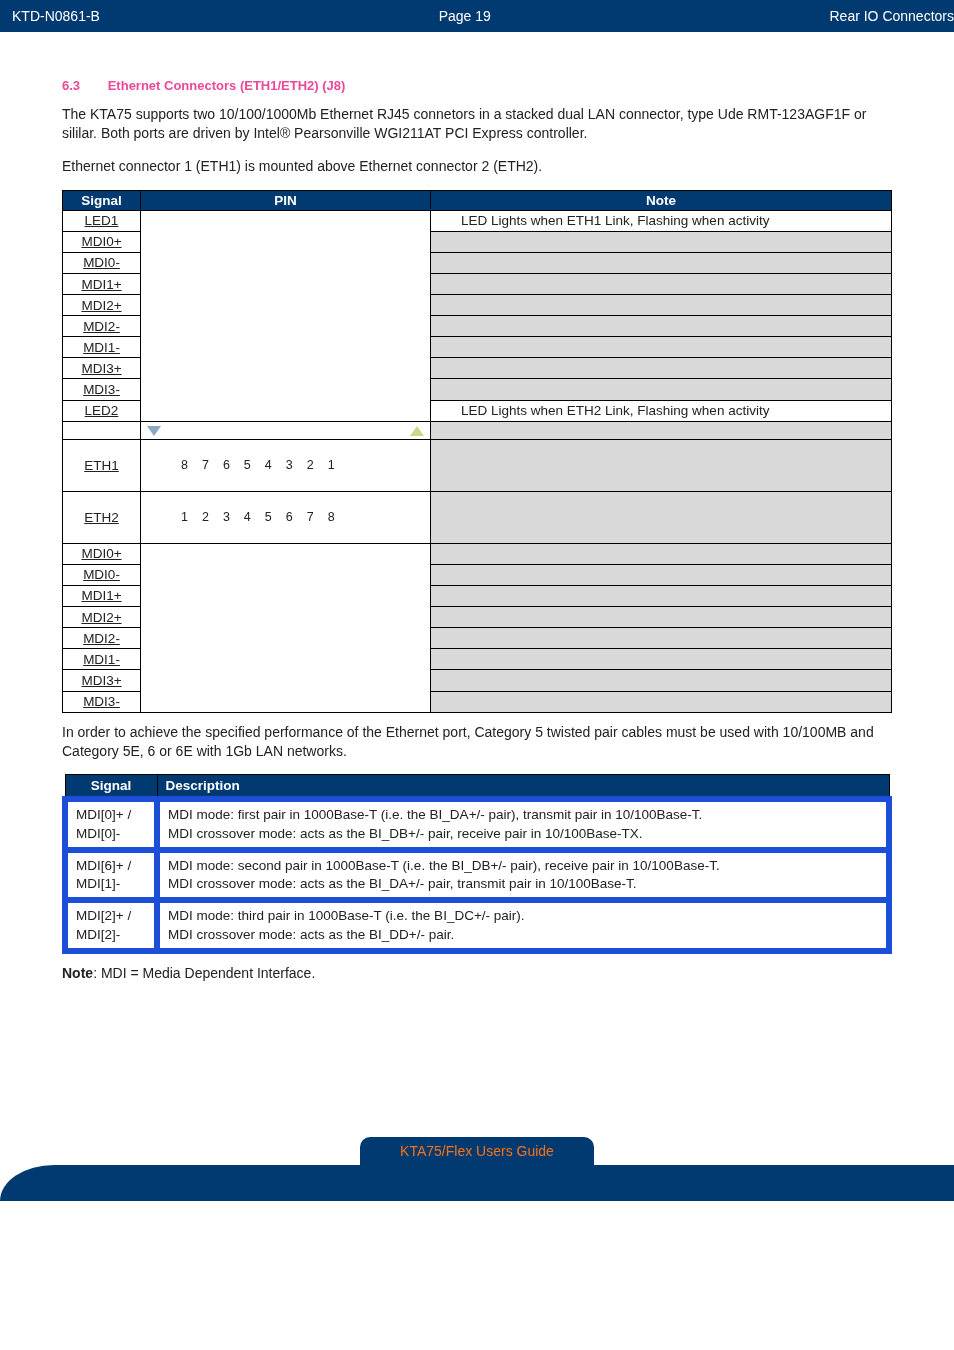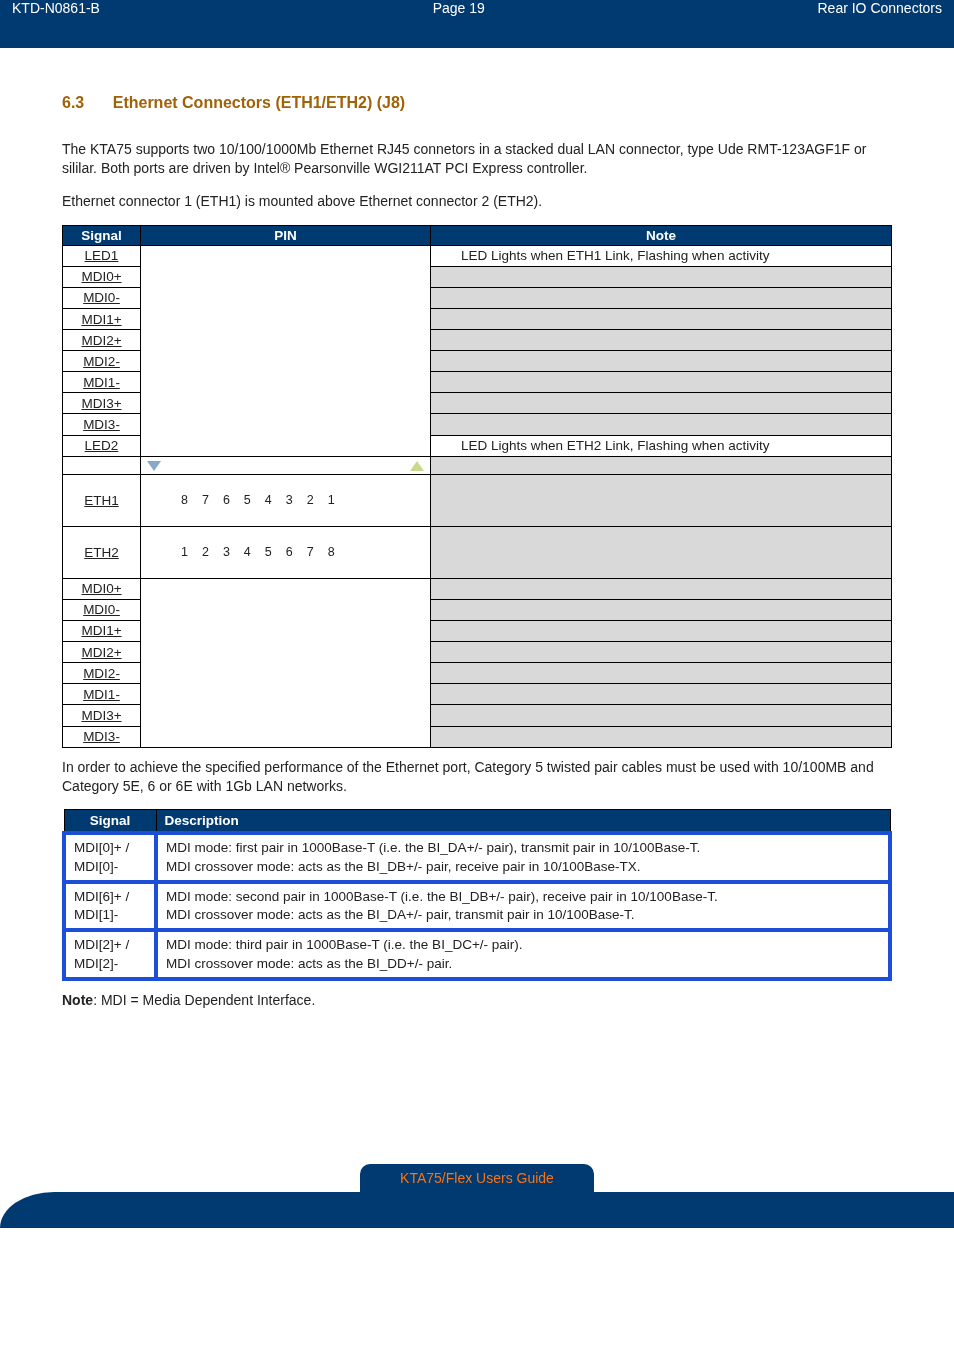--- a/index.html
+++ b/index.html
@@ -6,34 +6,34 @@
   body {
     margin: 0;
     font-family: "Segoe UI", "Helvetica Neue", Arial, sans-serif;
     font-size: 14px;
     color: #222;
     background: #fff;
     width: 954px;
   }
   .topbar-strip {
     background: #003a70;
-    height: 48px;
+    height: 32px;
     display: flex;
     justify-content: space-between;
-    align-items: flex-start;
+    align-items: center;
     color: #fff;
   }
   .content {
     padding: 20px 62px 20px 62px;
   }
   h2.section {
-    color: #a16207;
-    font-size: 16px;
+    color: #ec4899;
+    font-size: 13px;
     font-weight: 700;
-    margin: 26px 0 28px 0;
+    margin: 26px 0 12px 0;
   }
   h2.section .num { margin-right: 24px; }
   p { margin: 6px 0 14px 0; line-height: 1.35; }
 
   table.pin-table {
     border-collapse: collapse;
     width: 100%;
     font-size: 13.5px;
   }
   table.pin-table th {
@@ -83,21 +83,21 @@
   table.desc-table th {
     background: #003a70;
     color: #fff;
     font-weight: 700;
     border: 1px solid #000;
     padding: 3px 8px;
     text-align: left;
   }
   table.desc-table th.sig { text-align: center; width: 92px; }
   table.desc-table td {
-    border: 4px solid #1d4ed8;
+    border: 6px solid #1d4ed8;
     padding: 4px 8px;
     vertical-align: top;
     line-height: 1.35;
   }
   table.desc-table td.sig { text-align: left; width: 92px; }
 
   .note-line { margin-top: 10px; }
   .note-line b { font-weight: 700; }
 
   .footer-wrap {
@@ -118,21 +118,21 @@
     background: #003a70;
     border-top-left-radius: 90px 60px;
   }
 </style>
 </head>
 <body>
 
 <div class="topbar-strip">
   <div style="padding-left:12px">KTD-N0861-B</div>
   <div>Page 19</div>
-  <div style="padding-right:12px">Rear IO Connectors</div>
+  <div style="">Rear IO Connectors</div>
 </div>
 
 <div class="content">
 
   <h2 class="section">
     <span class="num">6.3</span>
     <span>Ethernet Connectors (ETH1/ETH2) (J8)</span>
   </h2>
 
   <p>The KTA75 supports two 10/100/1000Mb Ethernet RJ45 connetors in a stacked dual LAN connector, type Ude RMT-123AGF1F or sililar. Both ports are driven by Intel® Pearsonville WGI211AT PCI Express controller.</p>

